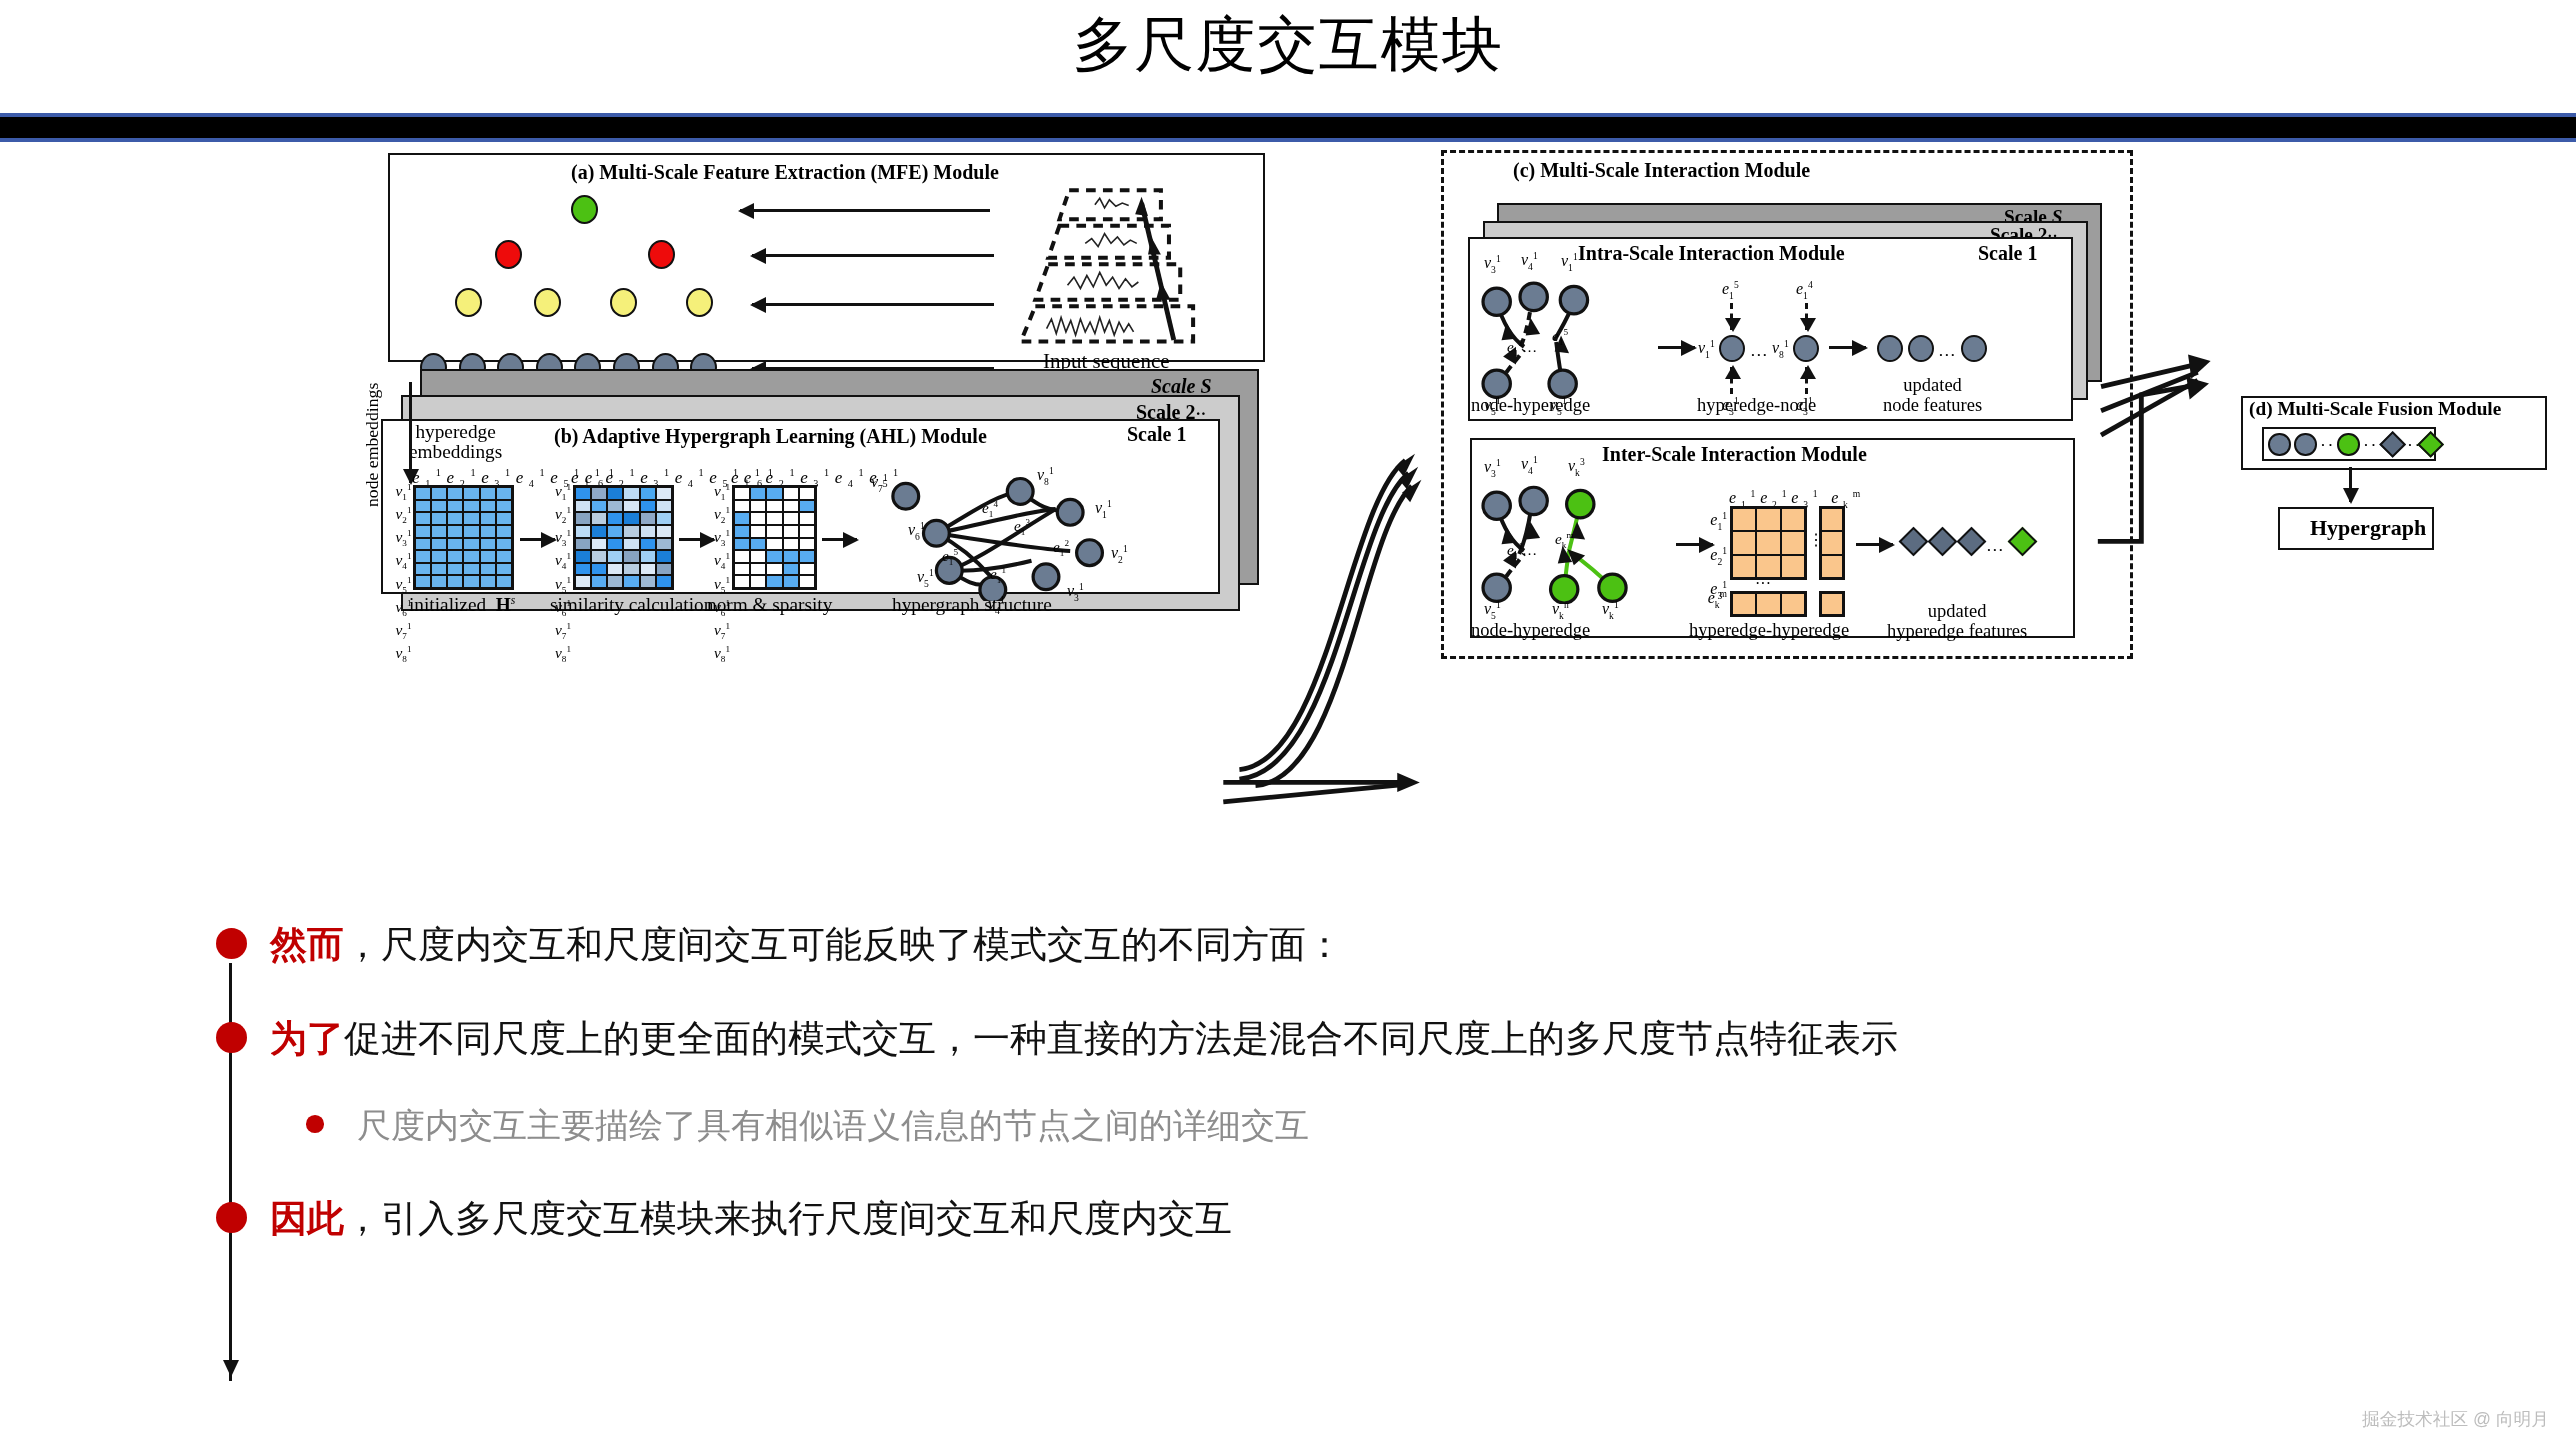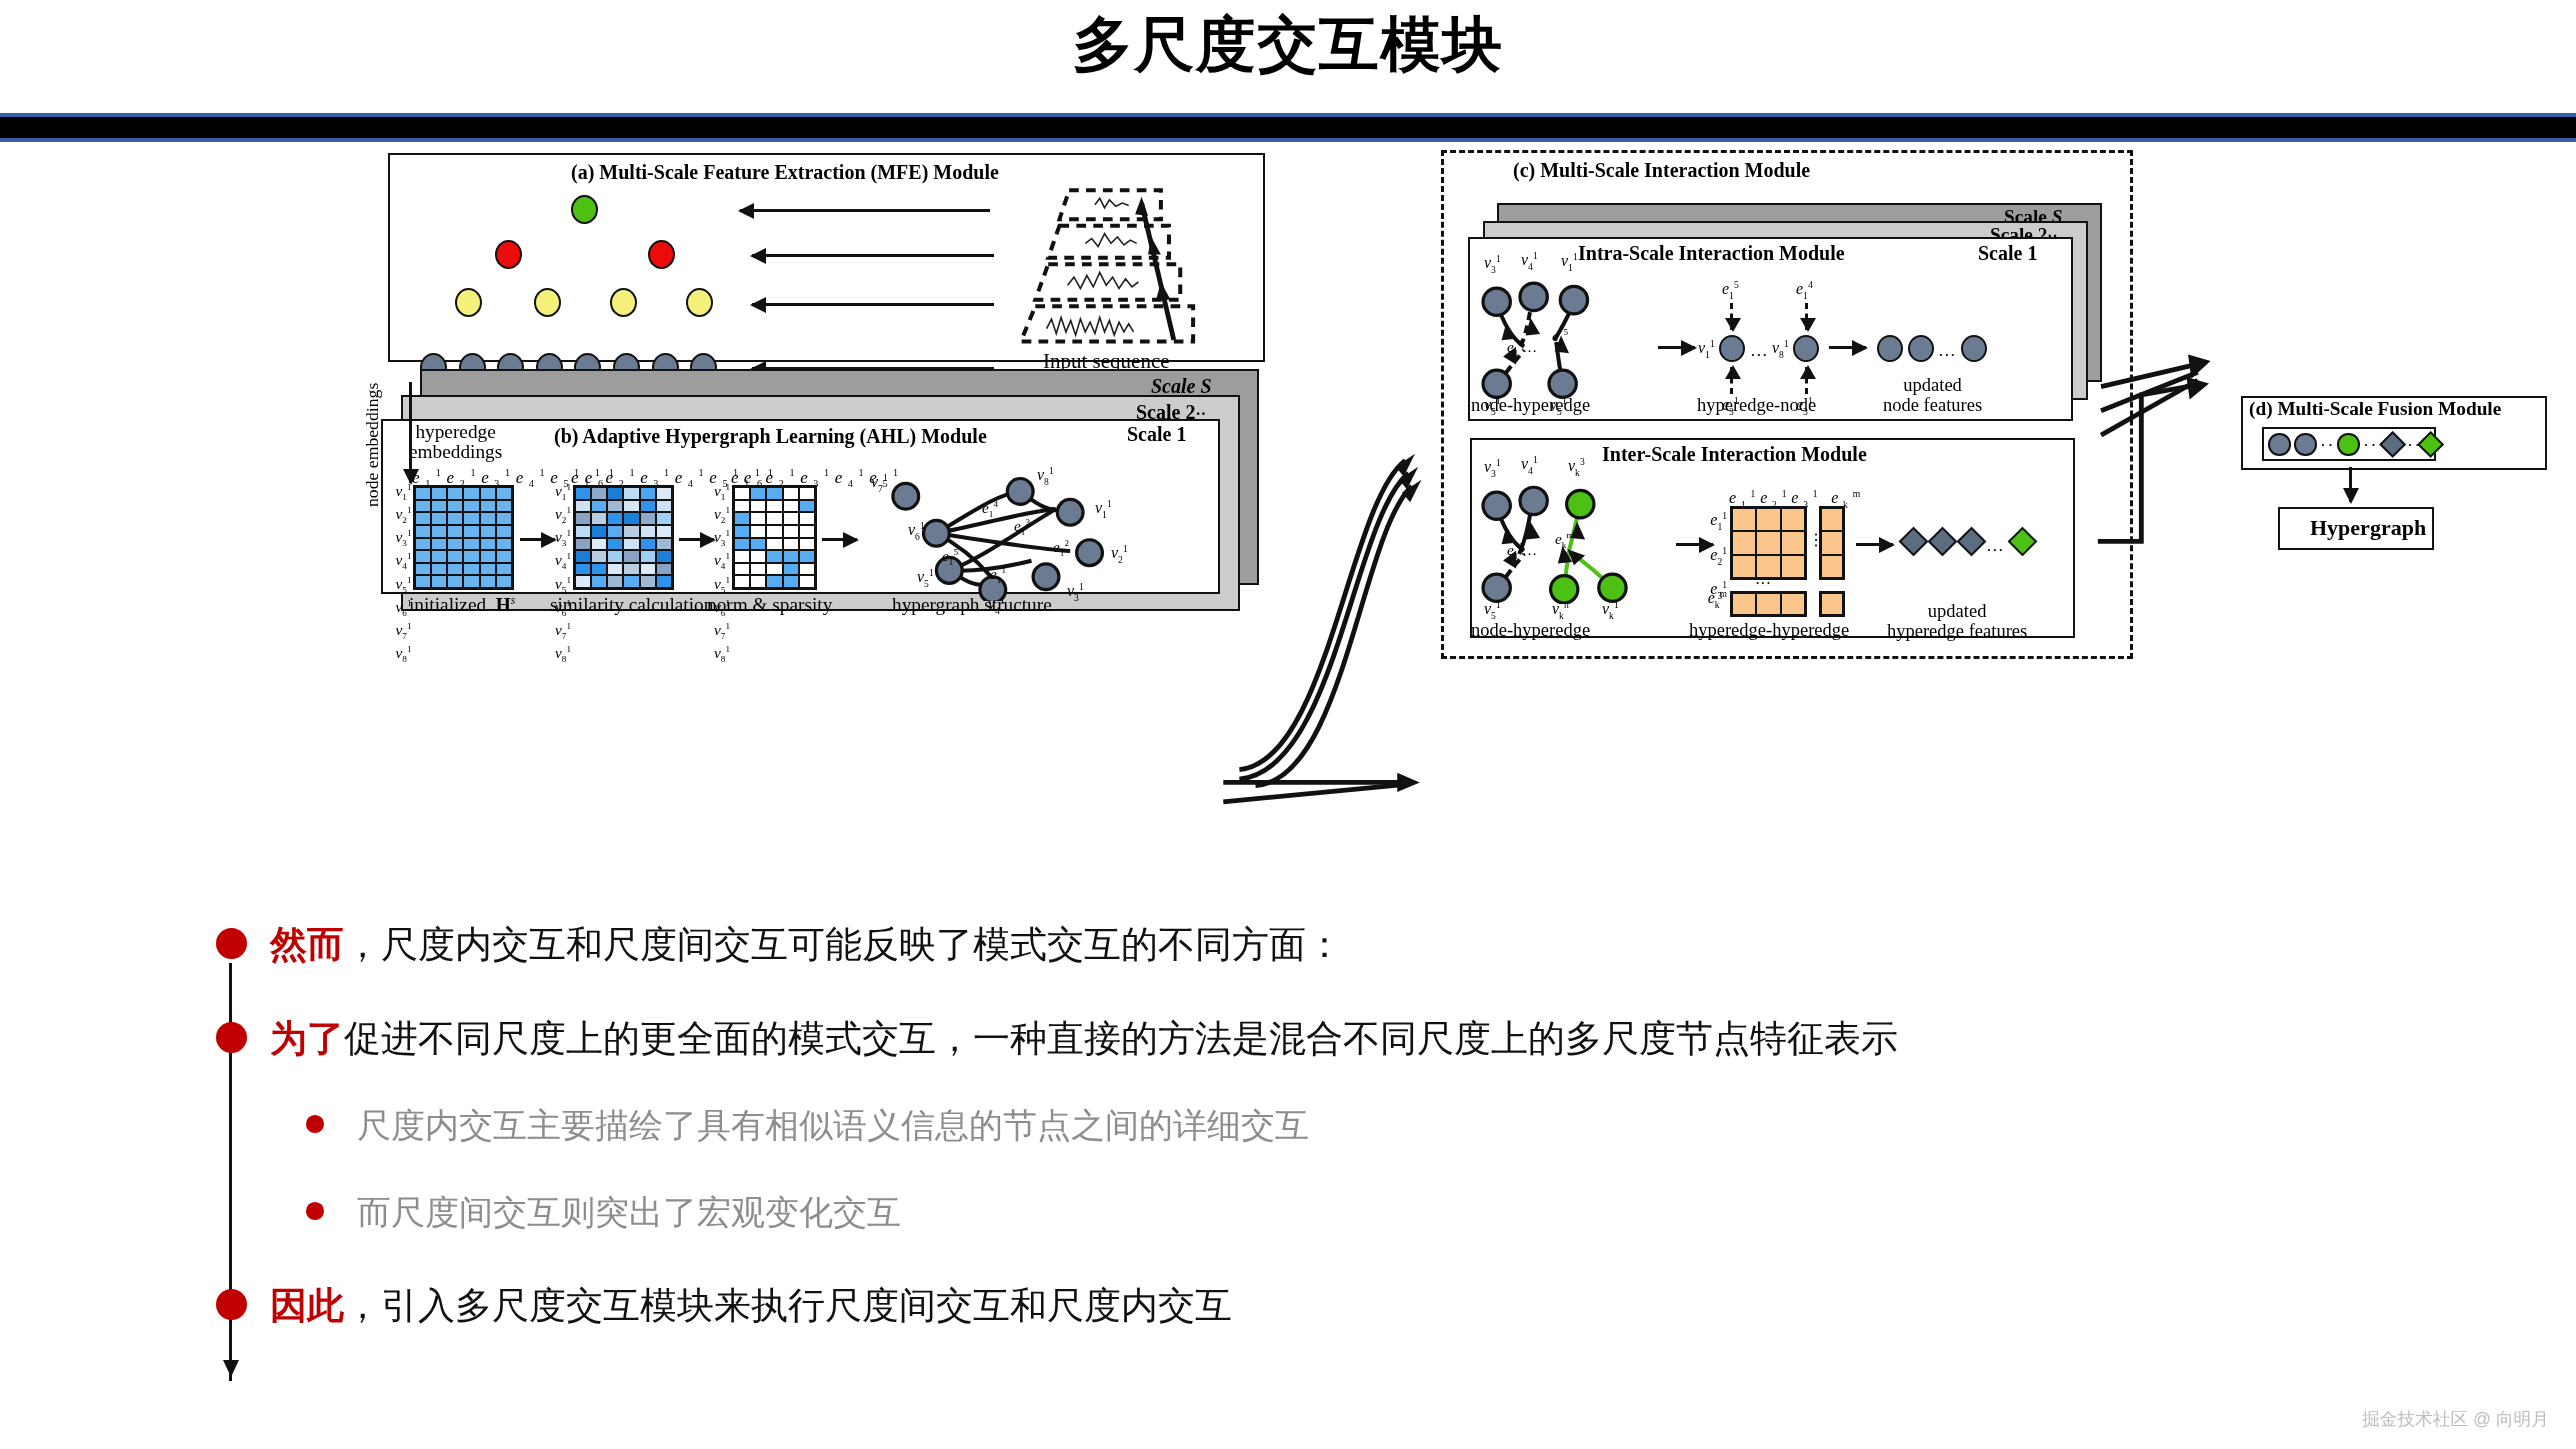--- a/index.html
+++ b/index.html
@@ -4,21 +4,21 @@
 <style>
   html,body{margin:0;padding:0;}
   body{
     width:2576px;height:1449px;background:#ffffff;
     font-family:"Liberation Sans","DejaVu Sans",sans-serif;
     overflow:hidden;position:relative;
   }
   
   #slide-title{
     position:absolute;left:0;top:4.8px;width:2576px;text-align:center;
-    font-size:60px;font-weight:bold;color:#000;letter-spacing:1.6px;
+    font-size:60px;font-weight:normal;color:#000;letter-spacing:1.6px;
     font-family:"Liberation Sans","DejaVu Sans",sans-serif;
   }
   #title-divider{
     position:absolute;left:0;top:113px;width:2576px;height:29px;
     background:#000000;border-top:4.8px solid #3C5BA9;border-bottom:4.8px solid #3C5BA9;
     box-sizing:border-box;
   }
   
   #figure{position:absolute;left:370px;top:153px;width:1852px;height:708px;}
   .fbox{position:absolute;box-sizing:border-box;background:#fff;border:2.4px solid #111;}
@@ -534,24 +534,20 @@
     <div class="btext" style="top:27px;">
       <span class="bred">为了</span><span>促进不同尺度上的更全面的模式交互，一种直接的方法是混合不同尺度上的多尺度节点特征表示</span>
     </div>
   </div>
 
   <div class="brow" style="height:87px;text-align:right;">
     <div class="bsdot" style="top:35px;"></div>
     <div class="bstext" style="top:22.5px;">尺度内交互主要描绘了具有相似语义信息的节点之间的详细交互</div>
   </div>
 
-  <div class="brow" style="height:87px;">
-    <div class="bsdot" style="top:35px;"></div>
-    <div class="bstext" style="top:22.5px;">而尺度间交互则突出了宏观变化交互</div>
-  </div>
 
   <div class="brow">
     <div class="bdot" style="top:35px;"></div>
     <div class="btext" style="top:27px;">
       <span class="bred">因此</span><span>，引入多尺度交互模块来执行尺度间交互和尺度内交互</span>
     </div>
   </div>
 
 </div>
 

